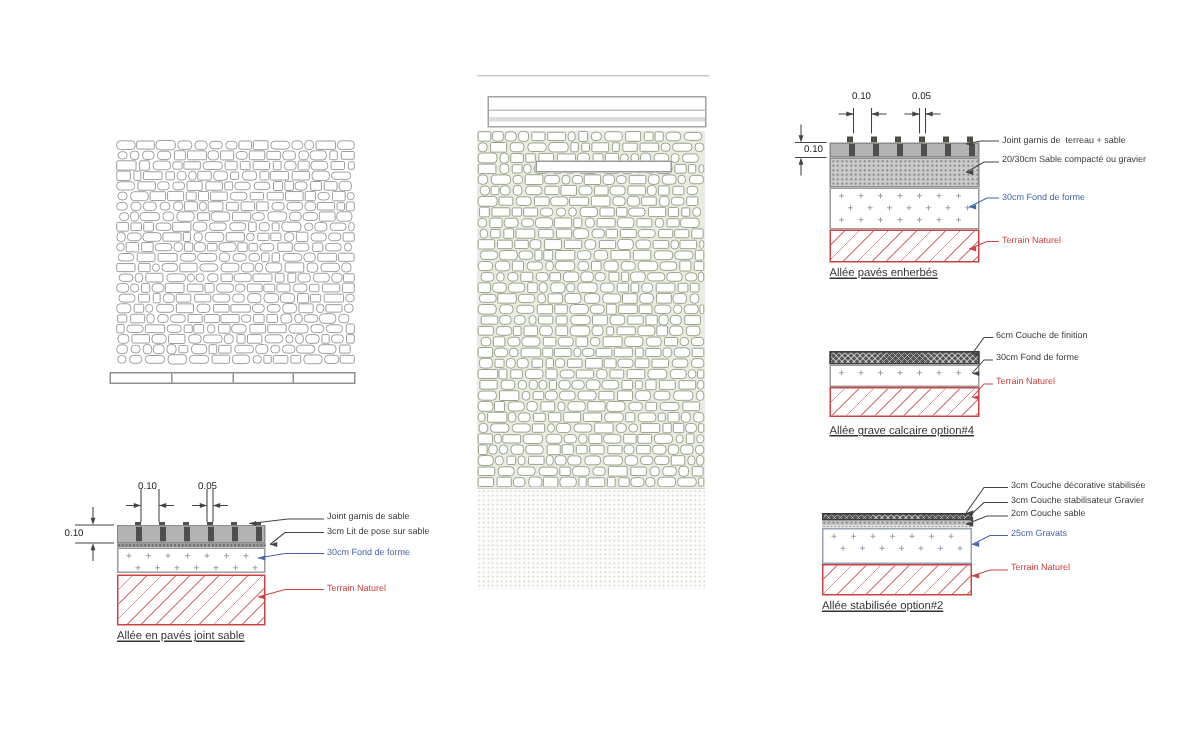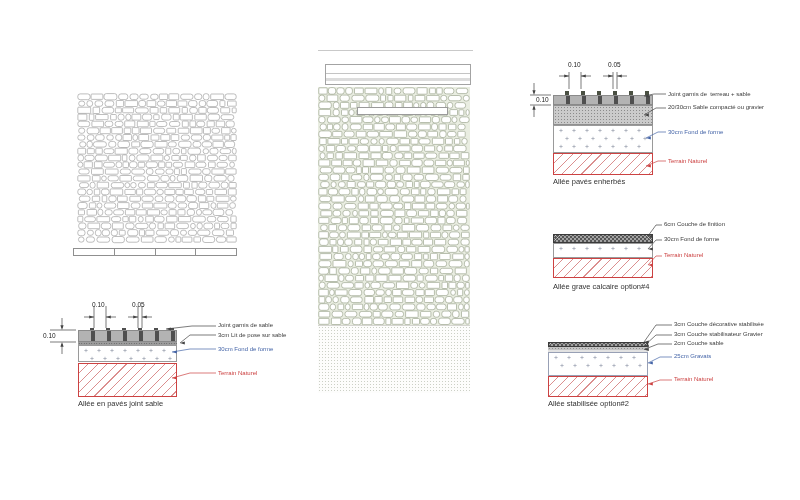--- a/index.html
+++ b/index.html
@@ -7,21 +7,21 @@
           font-family:"Liberation Sans",sans-serif;color:#3c3c3c;}
   *{box-sizing:border-box;}
   .abs{position:absolute;}
   .panel,.xsec{position:absolute;}
   .layer{position:absolute;}
   .overlay{position:absolute;left:0;top:0;width:100%;height:100%;overflow:visible;pointer-events:none;}
   .lbl{position:absolute;font-size:6px;line-height:7px;white-space:pre;color:var(--label-black);}
   .lbl.blue{color:var(--label-blue);}
   .lbl.red{color:var(--label-red);}
   .dimtxt{position:absolute;font-size:6.5px;line-height:7px;color:#222;white-space:pre;}
-  .title{position:absolute;font-size:7.5px;line-height:9px;color:#333;white-space:pre;}
+  .title{position:absolute;font-size:7.5px;line-height:9px;color:#333;white-space:pre;text-decoration:underline;}
   
   .pavers{background:repeating-linear-gradient(90deg,var(--paver-gray) 0 12px,var(--joint-dark) 12px 16px);
           border:1px solid #8a8a8a;}
   .joint-tops{background:repeating-linear-gradient(90deg,transparent 0 12px,var(--joint-dark) 12px 16px);}
   .joint-tops.grass{background:repeating-linear-gradient(90deg,transparent 0 12px,#4a5042 12px 16px);}
   .bedding{background-color:#9d9d9d;background-image:radial-gradient(circle,#5f5f5f .5px,transparent .7px);
            background-size:2.5px 2.5px;}
   .stipple{background-color:#cbcbcb;background-image:radial-gradient(circle,#8b8b8b .6px,transparent .8px);
            background-size:3px 3px;border:1px solid #909090;}
   .stipple.thin{background-color:#c4c4c4;border:none;}
@@ -894,21 +894,21 @@
           <rect x="112.5" y="231.4" width="6.1" height="6.0" rx="2.4" fill="#fff" stroke="#97a089" stroke-width="0.65"></rect>
           <rect x="120.6" y="231.1" width="11.8" height="6.4" rx="2.4" fill="#fff" stroke="#97a089" stroke-width="0.65"></rect>
           <rect x="133.7" y="231.5" width="12.5" height="5.7" rx="2.4" fill="#fff" stroke="#97a089" stroke-width="0.65"></rect>
           <rect x="147.8" y="231.6" width="3.4" height="5.4" rx="0.8" fill="#fff" stroke="#97a089" stroke-width="0.65"></rect>
         </svg>
       <div class="inset-rect abs" style="left:39px;top:20px;width:91px;height:8px;"></div>
     </div>
     <div class="dotted abs" style="left:0;top:280px;width:152px;height:68px;"></div>
   </figure>
 
-  <section class="xsec" style="left:40px;top:292px;width:258px;height:122px;">
+  <section class="xsec" style="left:40px;top:312px;width:258px;height:122px;">
     <div class="layer joint-tops" style="left:38px;top:36px;width:99px;height:2px;"></div>
     <div class="layer pavers" style="left:38px;top:38px;width:99px;height:12px;"></div>
     <div class="layer bedding" style="left:38px;top:50px;width:99px;height:3px;"></div>
     <div class="layer plusbox" style="left:38px;top:53px;width:99px;height:17px;">
       <svg class="plusfill" xmlns="http://www.w3.org/2000/svg" width="97" height="15">
           <path d="M5.3 4.5H8.7M7 2.8V6.2" stroke="#8f96a4" stroke-width="0.6" fill="none"></path>
           <path d="M18.3 4.5H21.7M20 2.8V6.2" stroke="#8f96a4" stroke-width="0.6" fill="none"></path>
           <path d="M31.3 4.5H34.7M33 2.8V6.2" stroke="#8f96a4" stroke-width="0.6" fill="none"></path>
           <path d="M44.3 4.5H47.7M46 2.8V6.2" stroke="#8f96a4" stroke-width="0.6" fill="none"></path>
           <path d="M57.3 4.5H60.7M59 2.8V6.2" stroke="#8f96a4" stroke-width="0.6" fill="none"></path>

